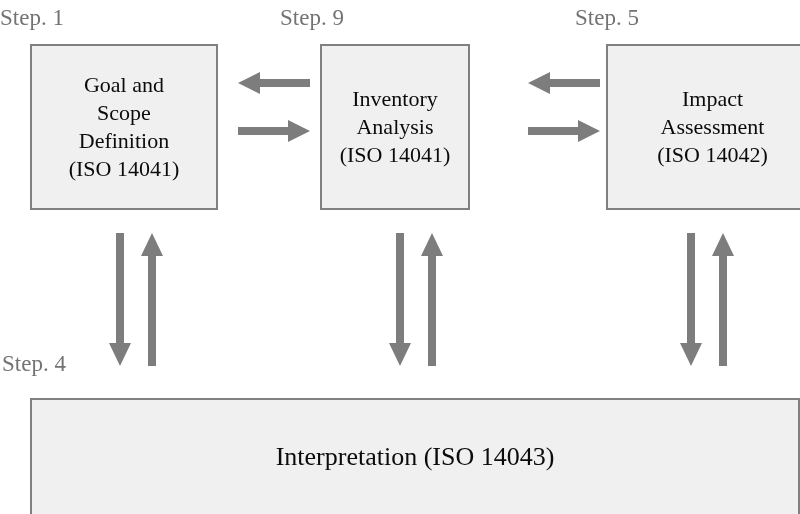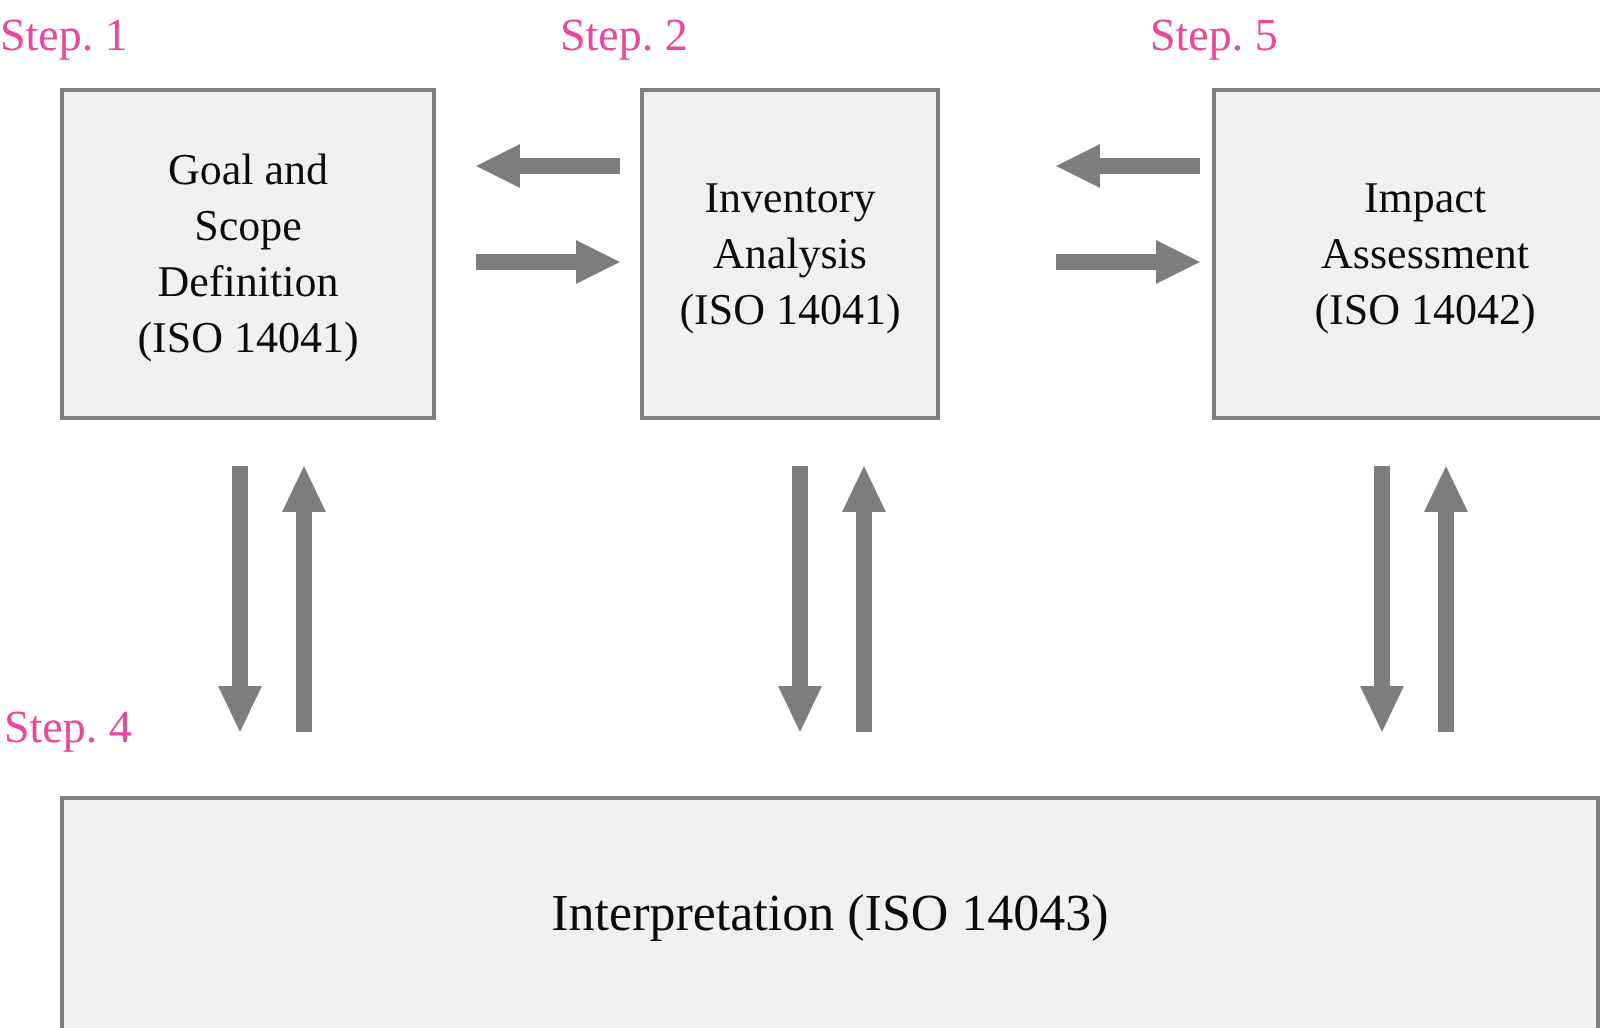--- a/index.html
+++ b/index.html
@@ -16,21 +16,21 @@
     position: relative;
     width: 800px;
     height: 514px;
     background: #ffffff;
     overflow: hidden;
   }
   .step-label {
     position: absolute;
     font-size: 23px;
     line-height: 1;
-    color: #ec4899;
+    color: #737373;
     white-space: nowrap;
     font-family: "Liberation Serif", "DejaVu Serif", serif;
   }
   .phase-box {
     position: absolute;
     background: #f0f0f0;
     border: 2px solid #808080;
     box-sizing: border-box;
     display: flex;
     align-items: center;
@@ -59,21 +59,21 @@
   .arrow-shape {
     fill: #7d7d7d;
   }
 </style>
 </head>
 <body>
 
 <div id="diagram">
 
   <div class="step-label" style="left:0px; top:6px;">Step. 1</div>
-  <div class="step-label" style="left:280px; top:6px;">Step. 2</div>
+  <div class="step-label" style="left:280px; top:6px;">Step. 9</div>
   <div class="step-label" style="left:575px; top:6px;">Step. 5</div>
   <div class="step-label" style="left:2px; top:352px;">Step. 4</div>
 
   <div class="phase-box" id="box-goal" style="left:30px; top:44px; width:188px; height:166px;">
     <span class="box-text">Goal and
 Scope
 Definition
 (ISO 14041)</span>
   </div>
 

